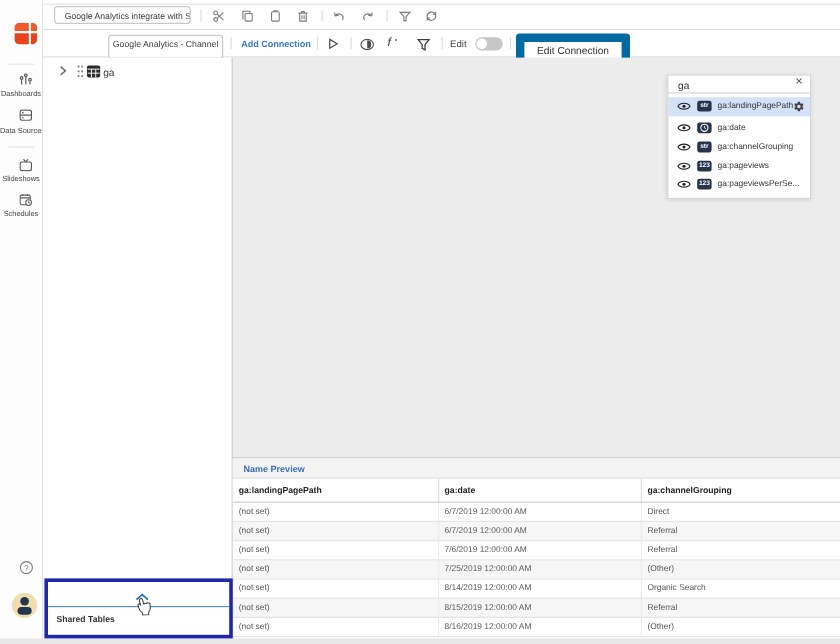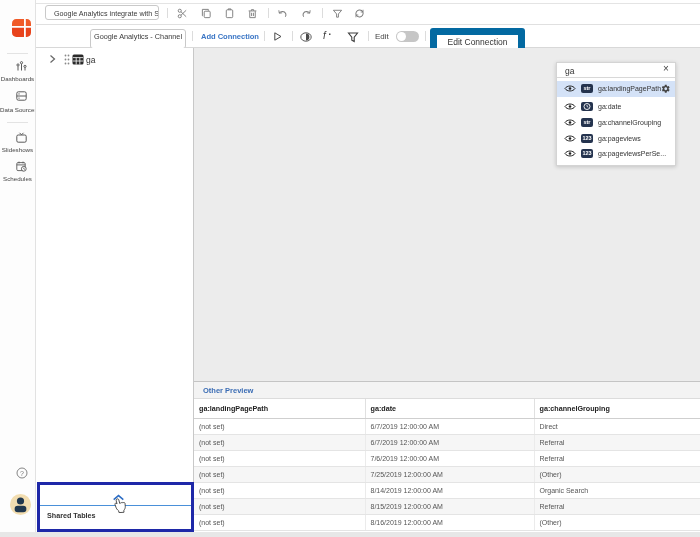--- a/index.html
+++ b/index.html
@@ -190,21 +190,21 @@
         <rect x="0.5" y="0.5" width="11" height="10" rx="1.5" fill="#2a2a2a"></rect>
         <g stroke="#fff" stroke-width="0.8">
           <path d="M1 3.6 L11 3.6 M1 7 L11 7 M4.2 3.6 L4.2 10.5 M7.8 3.6 L7.8 10.5"></path>
         </g>
       </svg>
   <div class="abs" style="left:50px;top:2.5px;font-size:8.5px;color:#333;">ga</div>
 </div>
 
 <div class="abs" id="dp"></div>
 <div class="abs" id="dp-head"></div>
-<div class="abs" id="dp-title">Other Preview</div>
+<div class="abs" id="dp-title">Name Preview</div>
 <table id="dpt">
 <colgroup>
         <col style="width:171px">
         <col style="width:169px">
         <col>
       </colgroup>
 <tbody>
         <tr>
           <th>ga:landingPagePath</th>
           <th>ga:date</th>

